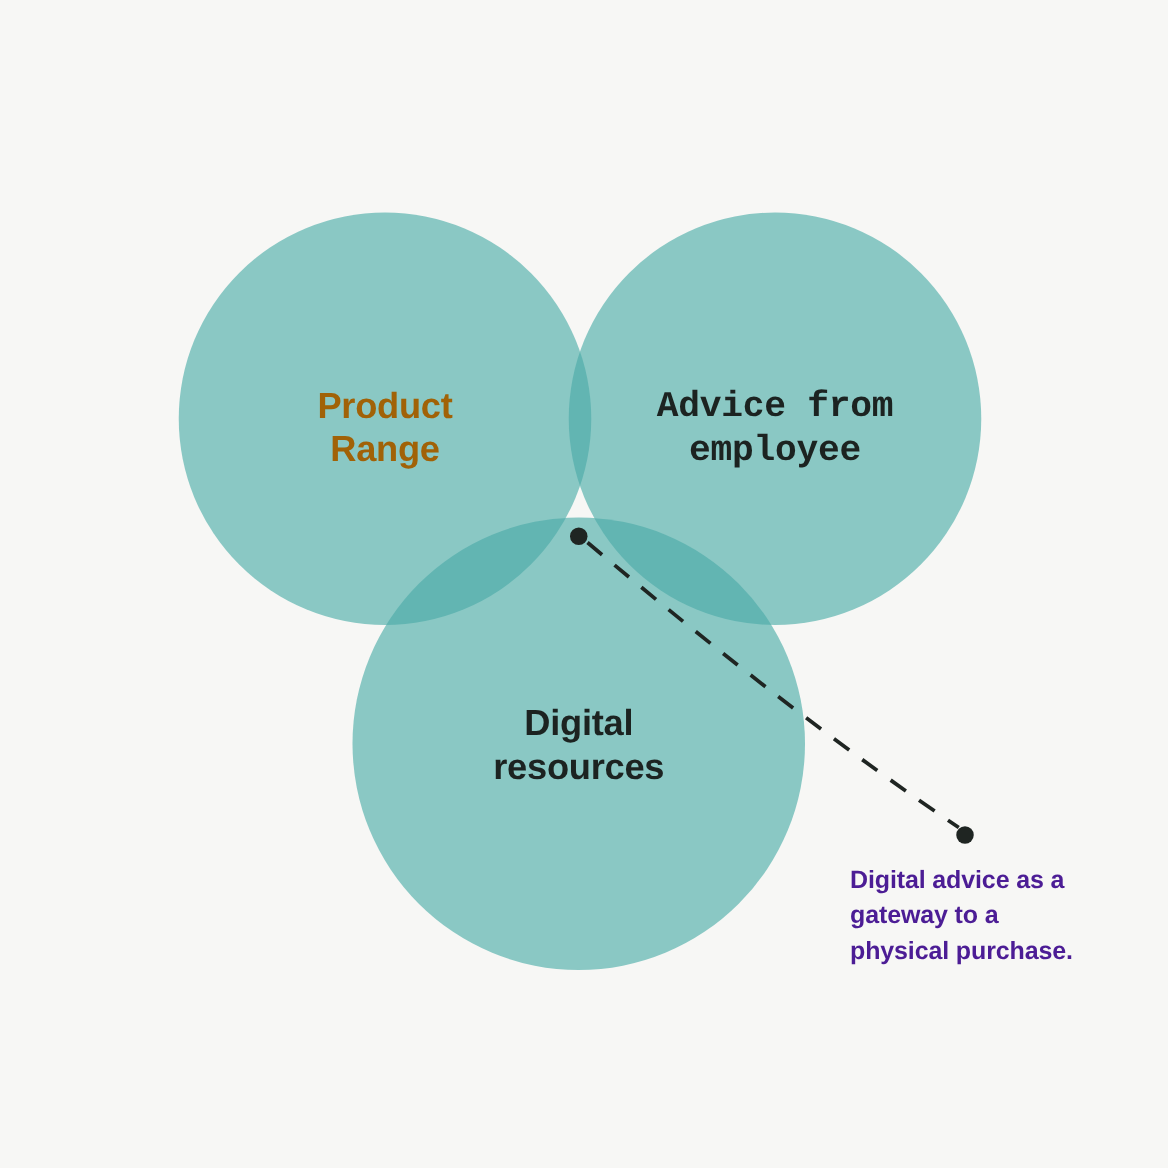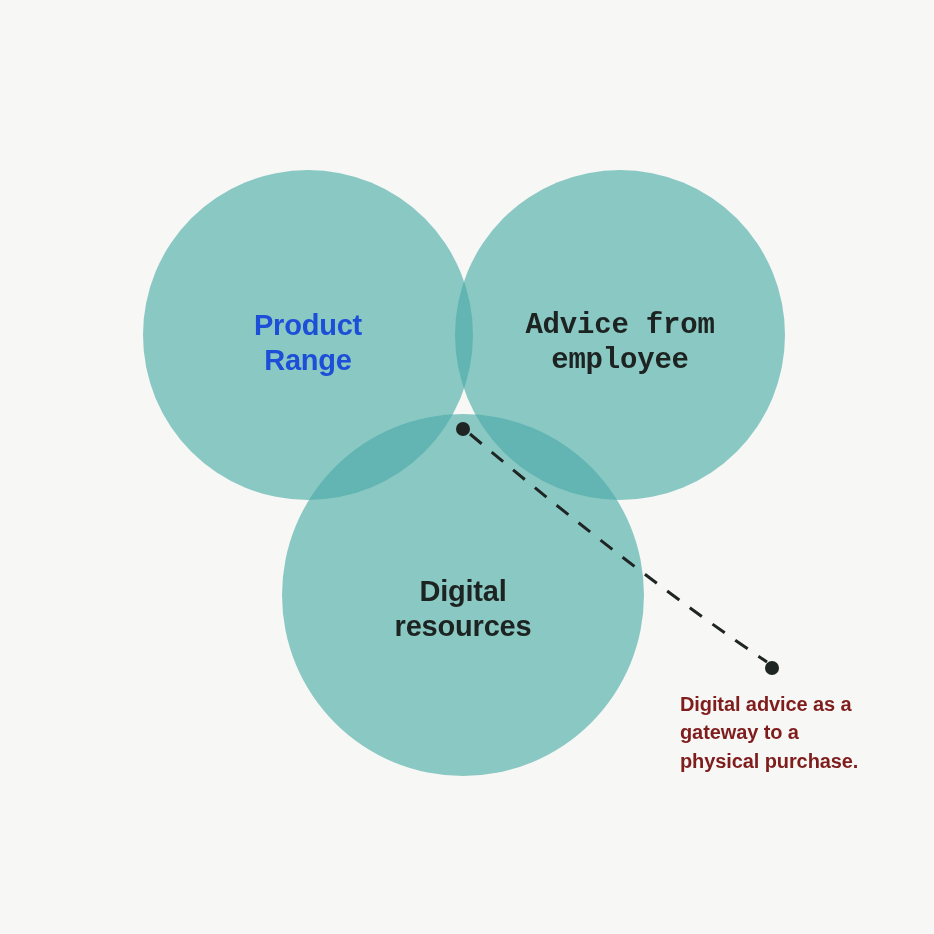--- a/index.html
+++ b/index.html
@@ -45,21 +45,21 @@
     top: 308px;
     width: 220px;
   }
   #label-advice-employee {
     left: 505px;
     top: 308px;
     width: 230px;
   }
   #label-digital-resources {
     left: 353px;
-    top: 574px;
+    top: 562px;
     width: 220px;
   }
   #annotation-text {
     position: absolute;
     left: 680px;
     top: 690px;
     width: 225px;
     color: #1c2321;
     font-family: "Liberation Sans", sans-serif;
     font-size: 20px;
@@ -102,26 +102,26 @@
     <g clip-path="url(#clip-right)">
       <circle id="ov-rb" cx="463" cy="595" r="181" fill="#62b5b2"></circle>
     </g>
 
     <path id="connector-path" d="M 470 434 Q 636.5 574 767 662" fill="none" stroke="#1f2522" stroke-width="3" stroke-dasharray="15 13" stroke-linecap="butt"></path>
 
     <circle id="dot-anchor" cx="463" cy="429" r="7" fill="#1f2522"></circle>
     <circle id="dot-end" cx="772" cy="668" r="7" fill="#1f2522"></circle>
   </svg>
 
-  <div class="circle-label" id="label-product-range" style="color: #1d4ed8;">Product
+  <div class="circle-label" id="label-product-range" style="color: #a16207;">Product
 Range</div>
 
   <div class="circle-label" id="label-advice-employee" style="color: rgb(28, 35, 33); font-family: Liberation Mono, monospace;">Advice from
 employee</div>
 
   <div class="circle-label" id="label-digital-resources" style="color: rgb(28, 35, 33);">Digital
 resources</div>
 
-  <div id="annotation-text" style="color: #7f1d1d;">Digital advice as a
+  <div id="annotation-text" style="color: #4c1d95;">Digital advice as a
 gateway to a
 physical purchase.</div>
 
 </div>
 
 </body></html>

